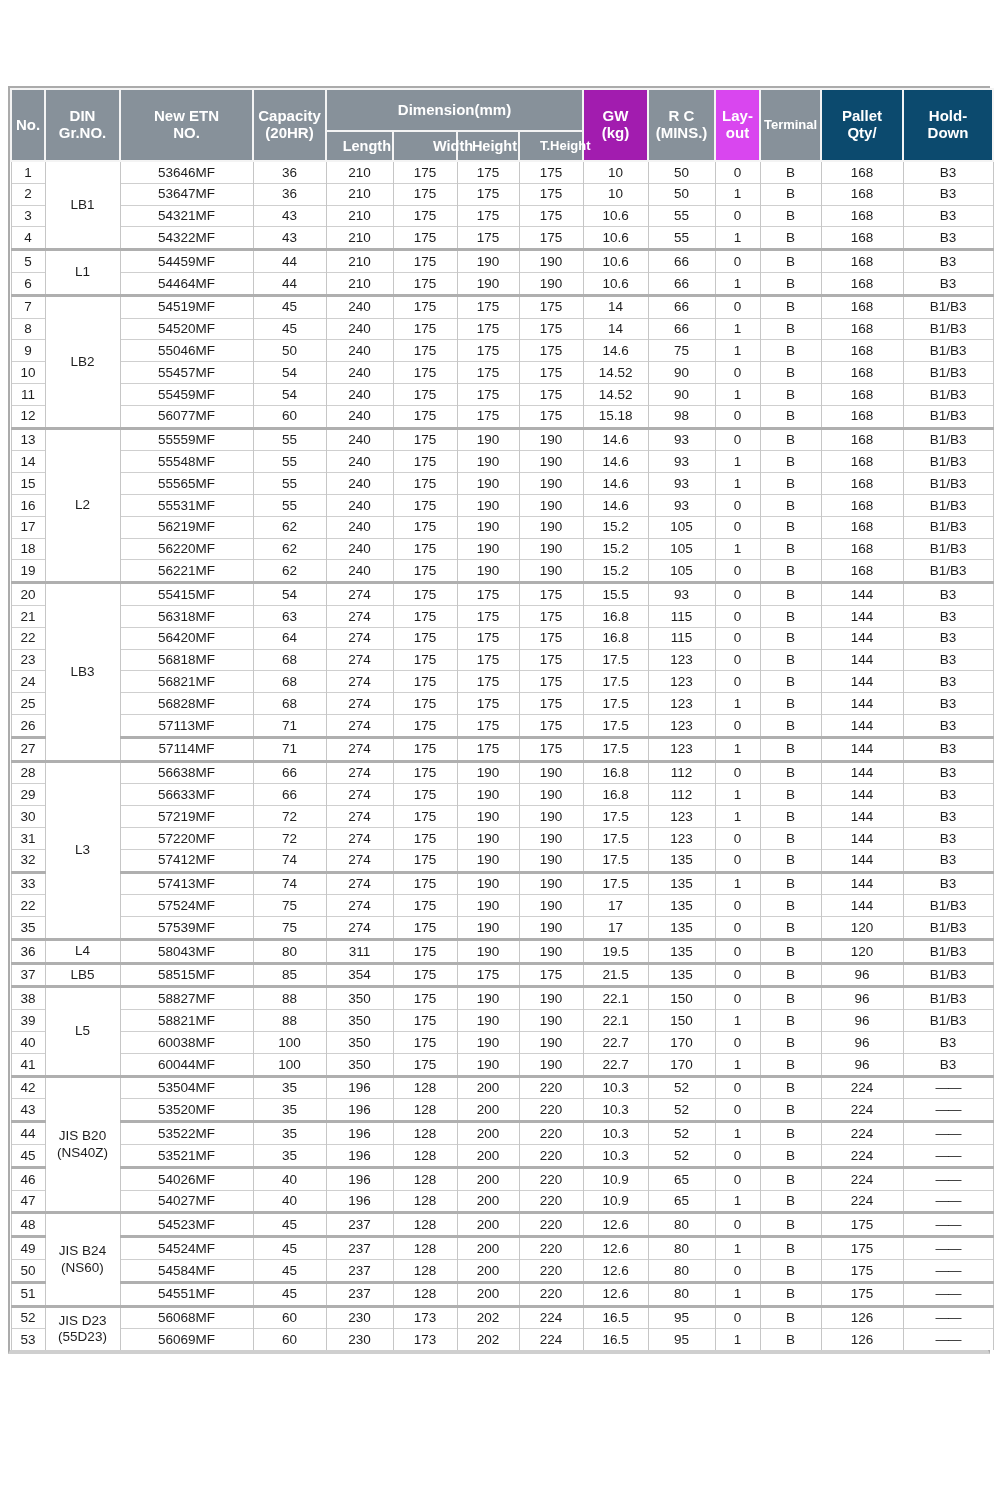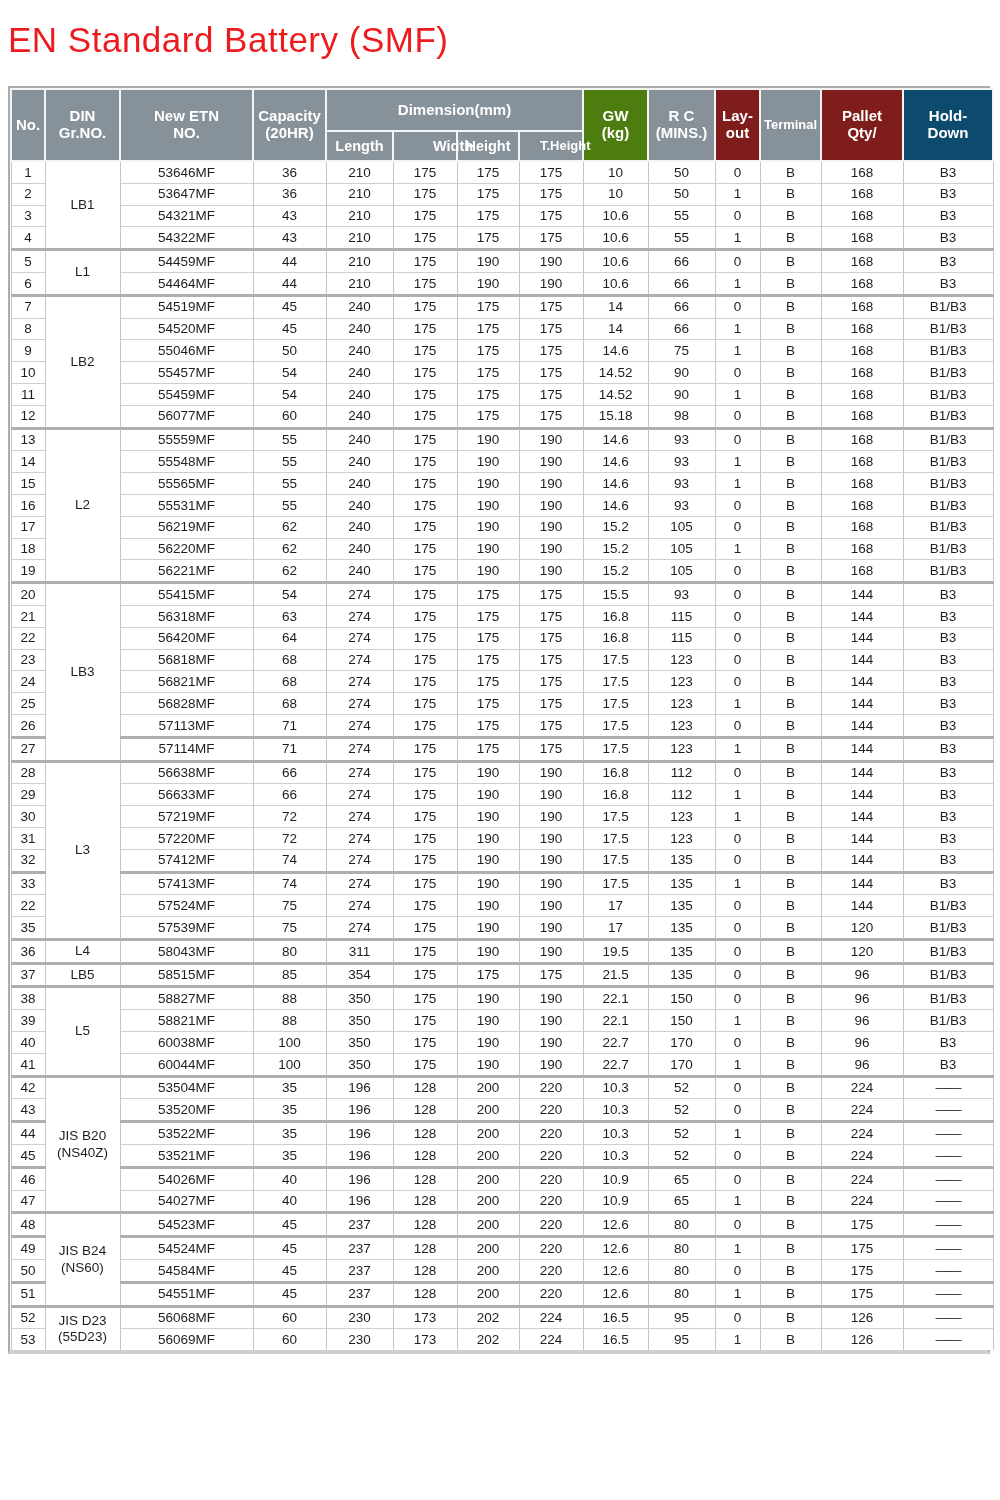--- a/index.html
+++ b/index.html
@@ -33,21 +33,21 @@
     font-size:15px;
     line-height:1.12;
     text-align:center;
     vertical-align:middle;
     white-space:pre-line;
     border:2px solid #F4F4F4;
     padding:0 1px;
   }
   thead tr.h1{height:42px;}
   thead tr.h2{height:30px;}
-  thead th.sub{font-size:14.5px;}
+  thead th.sub{font-size:14.5px;text-align:right;}
   thead th.sub-sm{font-size:13px;padding-left:20px;}
   thead th.terminal{font-size:13px;}
   tbody td{
     font-size:13.5px;
     color:#1E1E1E;
     text-align:center;
     vertical-align:middle;
     height:20.8px;
     line-height:1;
     padding:0 2px;
@@ -64,21 +64,20 @@
     line-height:1.2;
     margin-top:20px;
   }
   tbody td.dash{color:#2A2A2A;letter-spacing:-1px;}
 </style>
 </head>
 <body>
 
 <div class="page">
 
-  <h1 class="title" style="color: rgb(236, 27, 30);">EN Standard Battery (SMF)</h1>
 
   <div class="table-wrap">
     <table class="battery">
       <colgroup>
         <col style="width:34px">
           <col style="width:75px">
           <col style="width:133px">
         <col style="width:73px">
           <col style="width:67px">
           <col style="width:64px">
@@ -94,28 +93,28 @@
       <thead>
         <tr class="h1">
           <th rowspan="2" style="background: rgb(135, 145, 154); color: rgb(255, 255, 255);">No.</th>
           <th rowspan="2" style="background: rgb(135, 145, 154); color: rgb(255, 255, 255);">DIN
 Gr.NO.</th>
           <th rowspan="2" style="background: rgb(135, 145, 154); color: rgb(255, 255, 255);">New ETN
 NO.</th>
           <th rowspan="2" style="background: rgb(135, 145, 154); color: rgb(255, 255, 255);">Capacity
 (20HR)</th>
           <th colspan="4" style="background: rgb(135, 145, 154); color: rgb(255, 255, 255);">Dimension(mm)</th>
-          <th rowspan="2" style="background: #4d7c0f; color: rgb(255, 255, 255);">GW
+          <th rowspan="2" style="background: #a21caf; color: rgb(255, 255, 255);">GW
 (kg)</th>
           <th rowspan="2" style="background: rgb(135, 145, 154); color: rgb(255, 255, 255);">R C
 (MINS.)</th>
-          <th rowspan="2" style="background: #7f1d1d; color: rgb(255, 255, 255); margin-left: 30px;">Lay-
+          <th rowspan="2" style="background: #d946ef; color: rgb(255, 255, 255); margin-left: 30px;">Lay-
 out</th>
           <th rowspan="2" class="terminal" style="background: rgb(135, 145, 154); color: rgb(255, 255, 255);">Terminal</th>
-          <th rowspan="2" style="background: #7f1d1d; color: rgb(255, 255, 255);">Pallet
+          <th rowspan="2" style="background: #0c4a6e; color: rgb(255, 255, 255);">Pallet
 Qty/</th>
           <th rowspan="2" style="background: #0c4a6e; color: rgb(255, 255, 255);">Hold-
 Down</th>
         </tr>
         <tr class="h2">
           <th class="sub" style="background: rgb(135, 145, 154); color: rgb(255, 255, 255);">Length</th>
           <th class="sub" style="background: rgb(135, 145, 154); color: rgb(255, 255, 255); padding-left: 39px;">Width</th>
           <th class="sub" style="background: rgb(135, 145, 154); color: rgb(255, 255, 255);">Height</th>
           <th class="sub sub-sm" style="background: rgb(135, 145, 154); color: rgb(255, 255, 255);">T.Height</th>
         </tr>

